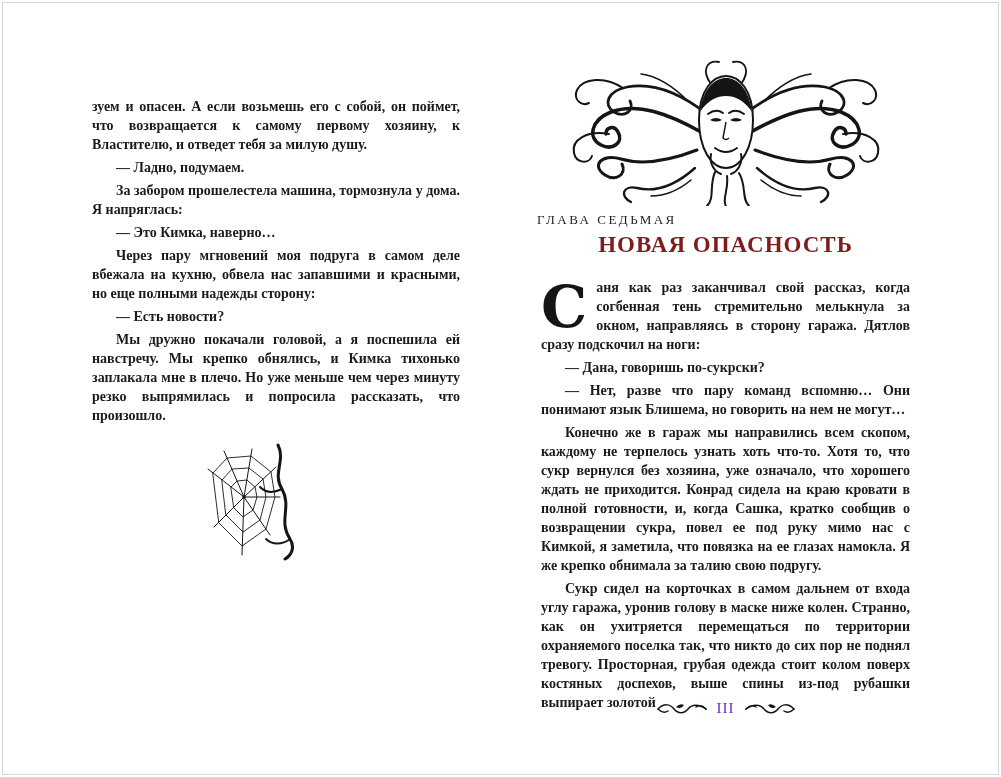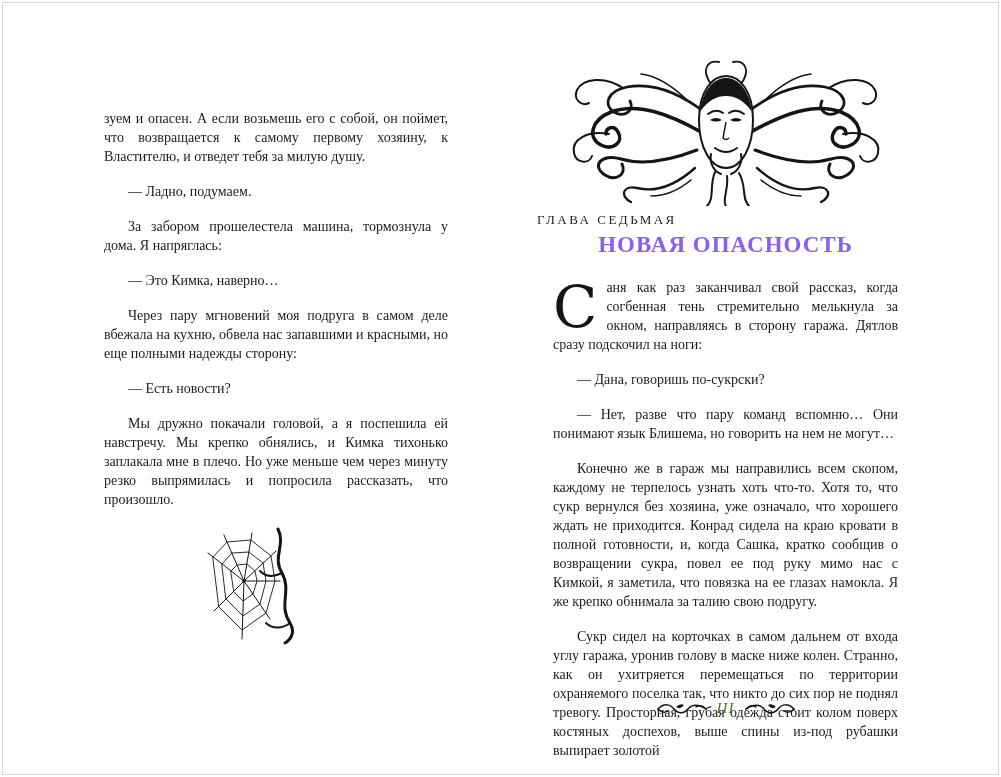--- a/index.html
+++ b/index.html
@@ -24,25 +24,26 @@
     top: 93px;
     width: 376px;
   }
   .page-right {
     position: absolute;
     left: 537px;
     top: 56px;
     width: 377px;
   }
   p.para {
-    margin: 16px;
+    margin: 4px;
     font-size: 14px;
     line-height: 19px;
     text-align: justify;
     text-indent: 24px;
+    font-weight: bold;
   }
   p.para.noindent { text-indent: 0; }
   .dropcap {
     float: left;
     font-family: "DejaVu Serif", serif;
     font-size: 58px;
     line-height: 52px;
     padding: 3px 9px 0 0;
     color: #151515;
   }
@@ -60,37 +61,36 @@
     letter-spacing: 2.5px;
     margin: 0 0 4px 0;
     color: #222222;
   }
   .chapter-title {
     text-align: center;
     font-size: 23px;
     font-weight: bold;
     letter-spacing: 1px;
     margin: 0 0 20px 0;
-    color: #8b5cf6;
+    color: #7f1d1d;
   }
   .footer {
     position: absolute;
     left: 537px;
     top: 700px;
     width: 377px;
     display: flex;
     justify-content: center;
     align-items: center;
     gap: 9px;
   }
   .page-number {
     font-size: 15px;
     letter-spacing: 1px;
-    color: #4d7c0f;
-    font-style: italic;
+    color: #6d28d9;
   }
 </style>
 </head>
 <body>
 
 <div class="spread">
   <div class="frame"></div>
 
   <div class="page-left">
     <p class="para noindent">зуем и опасен. А если возьмешь его с собой, он поймет, что возвращается к самому первому хозяину, к Властителю, и отведет тебя за милую душу.</p>

